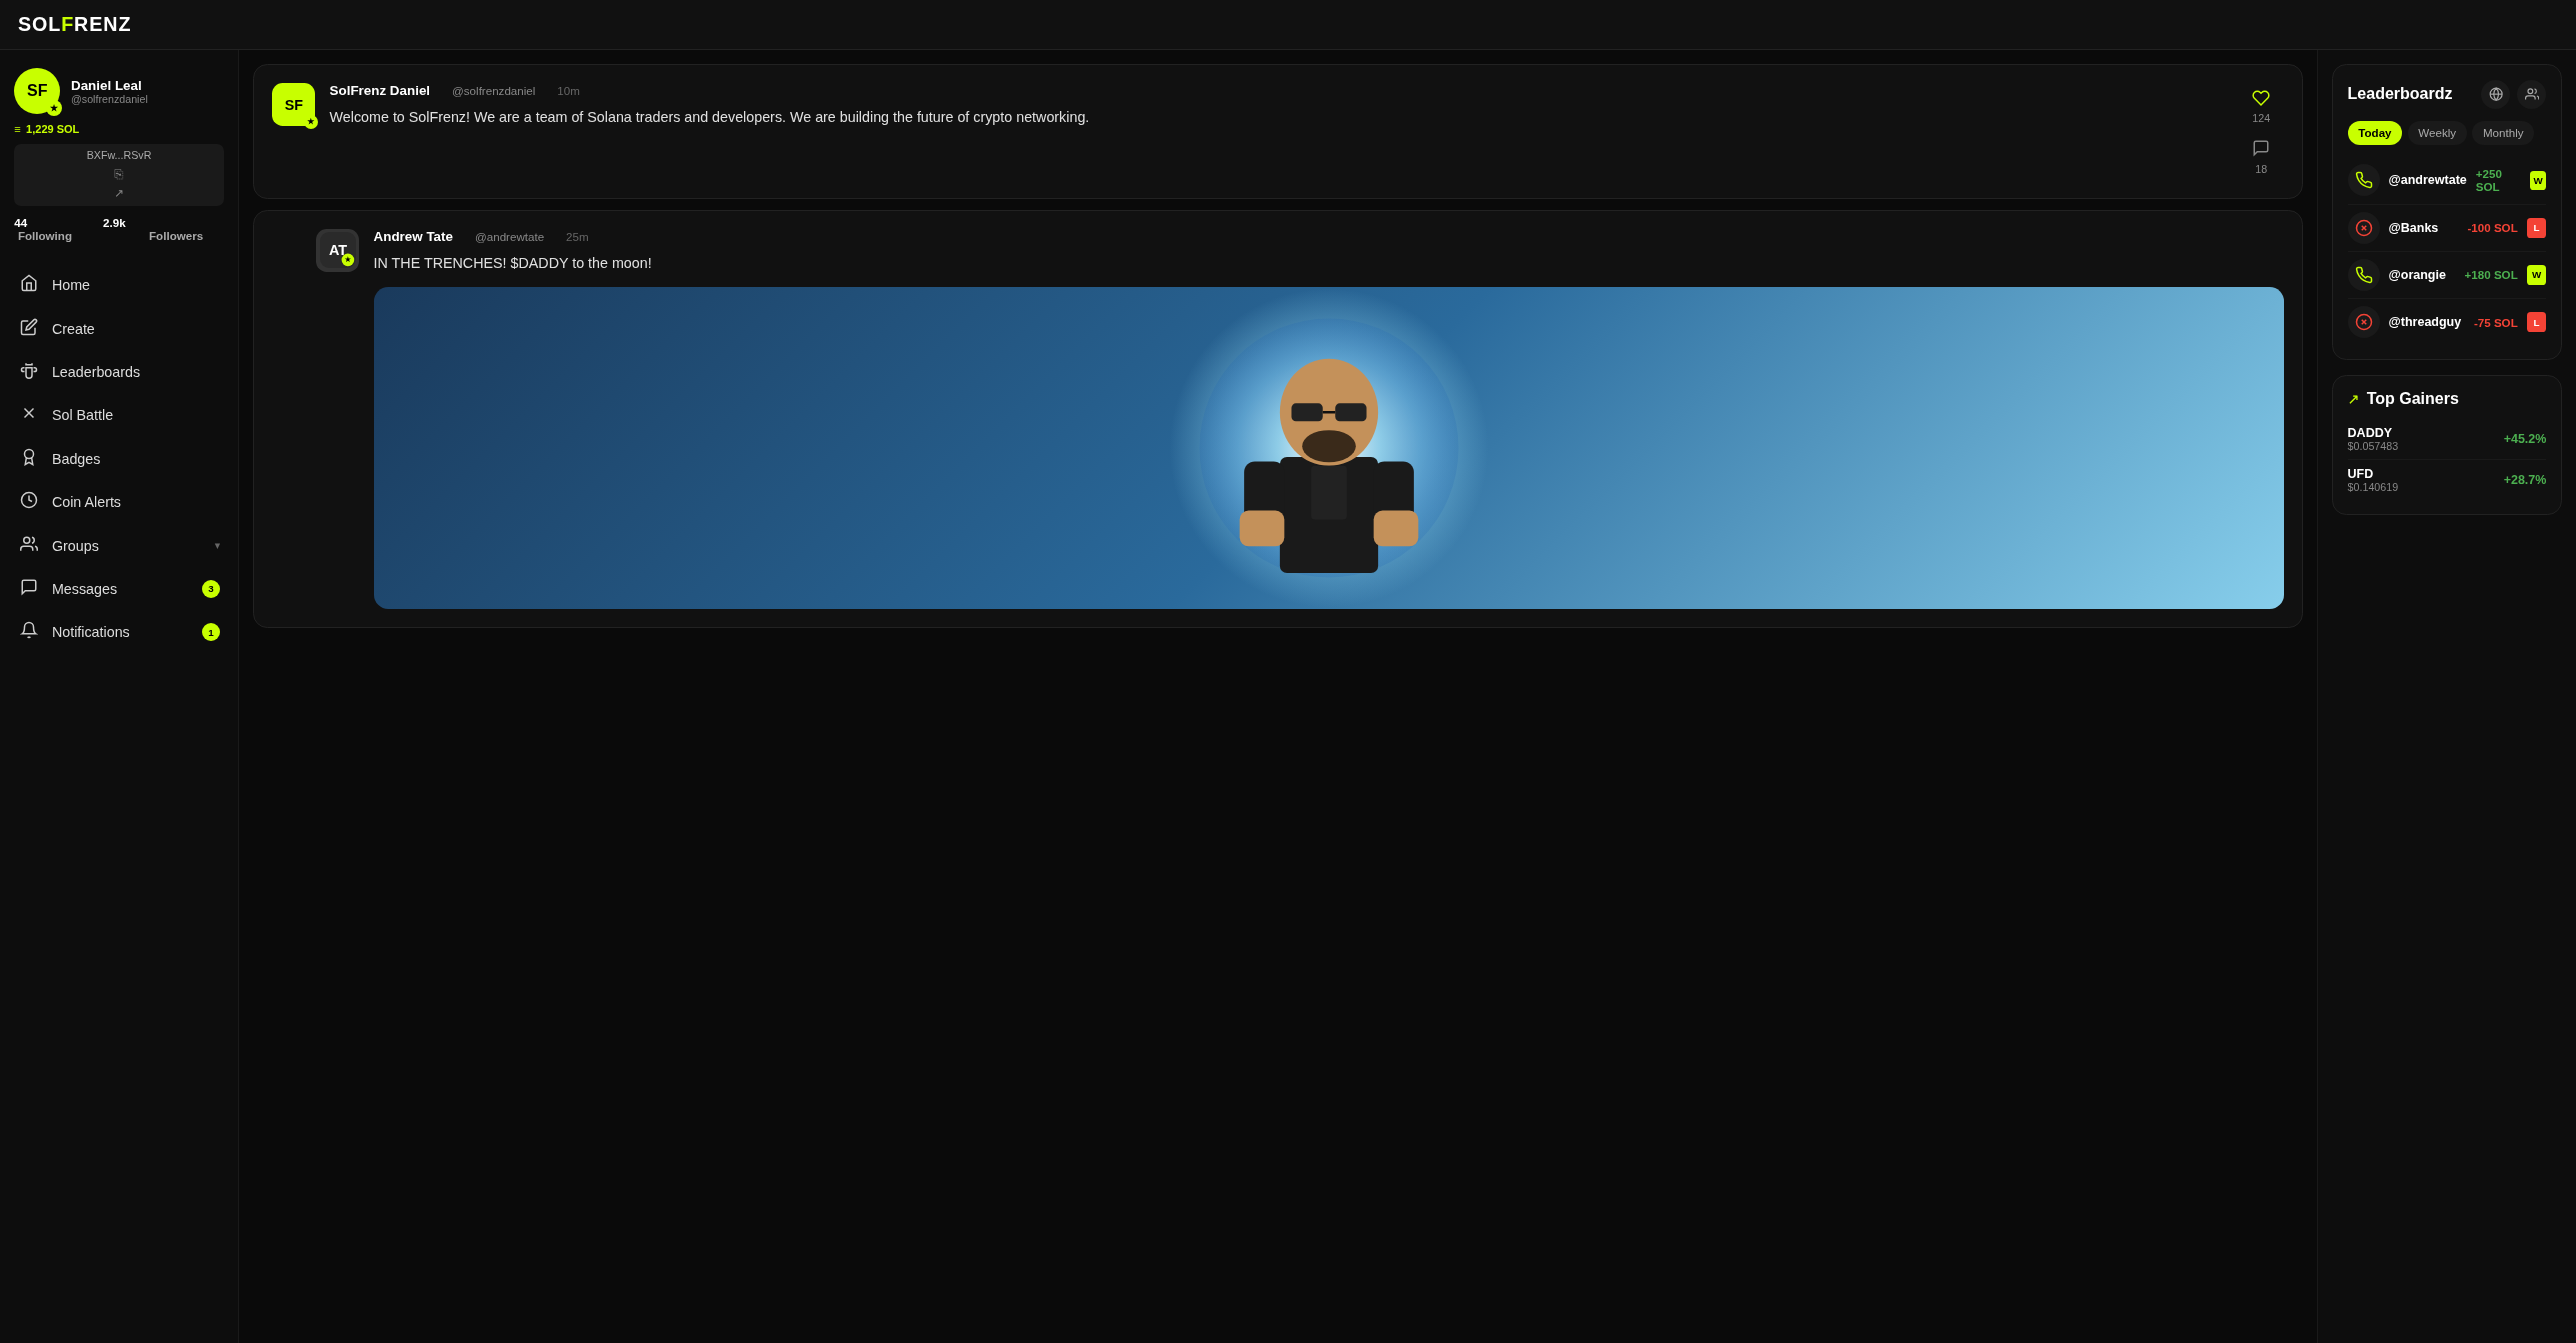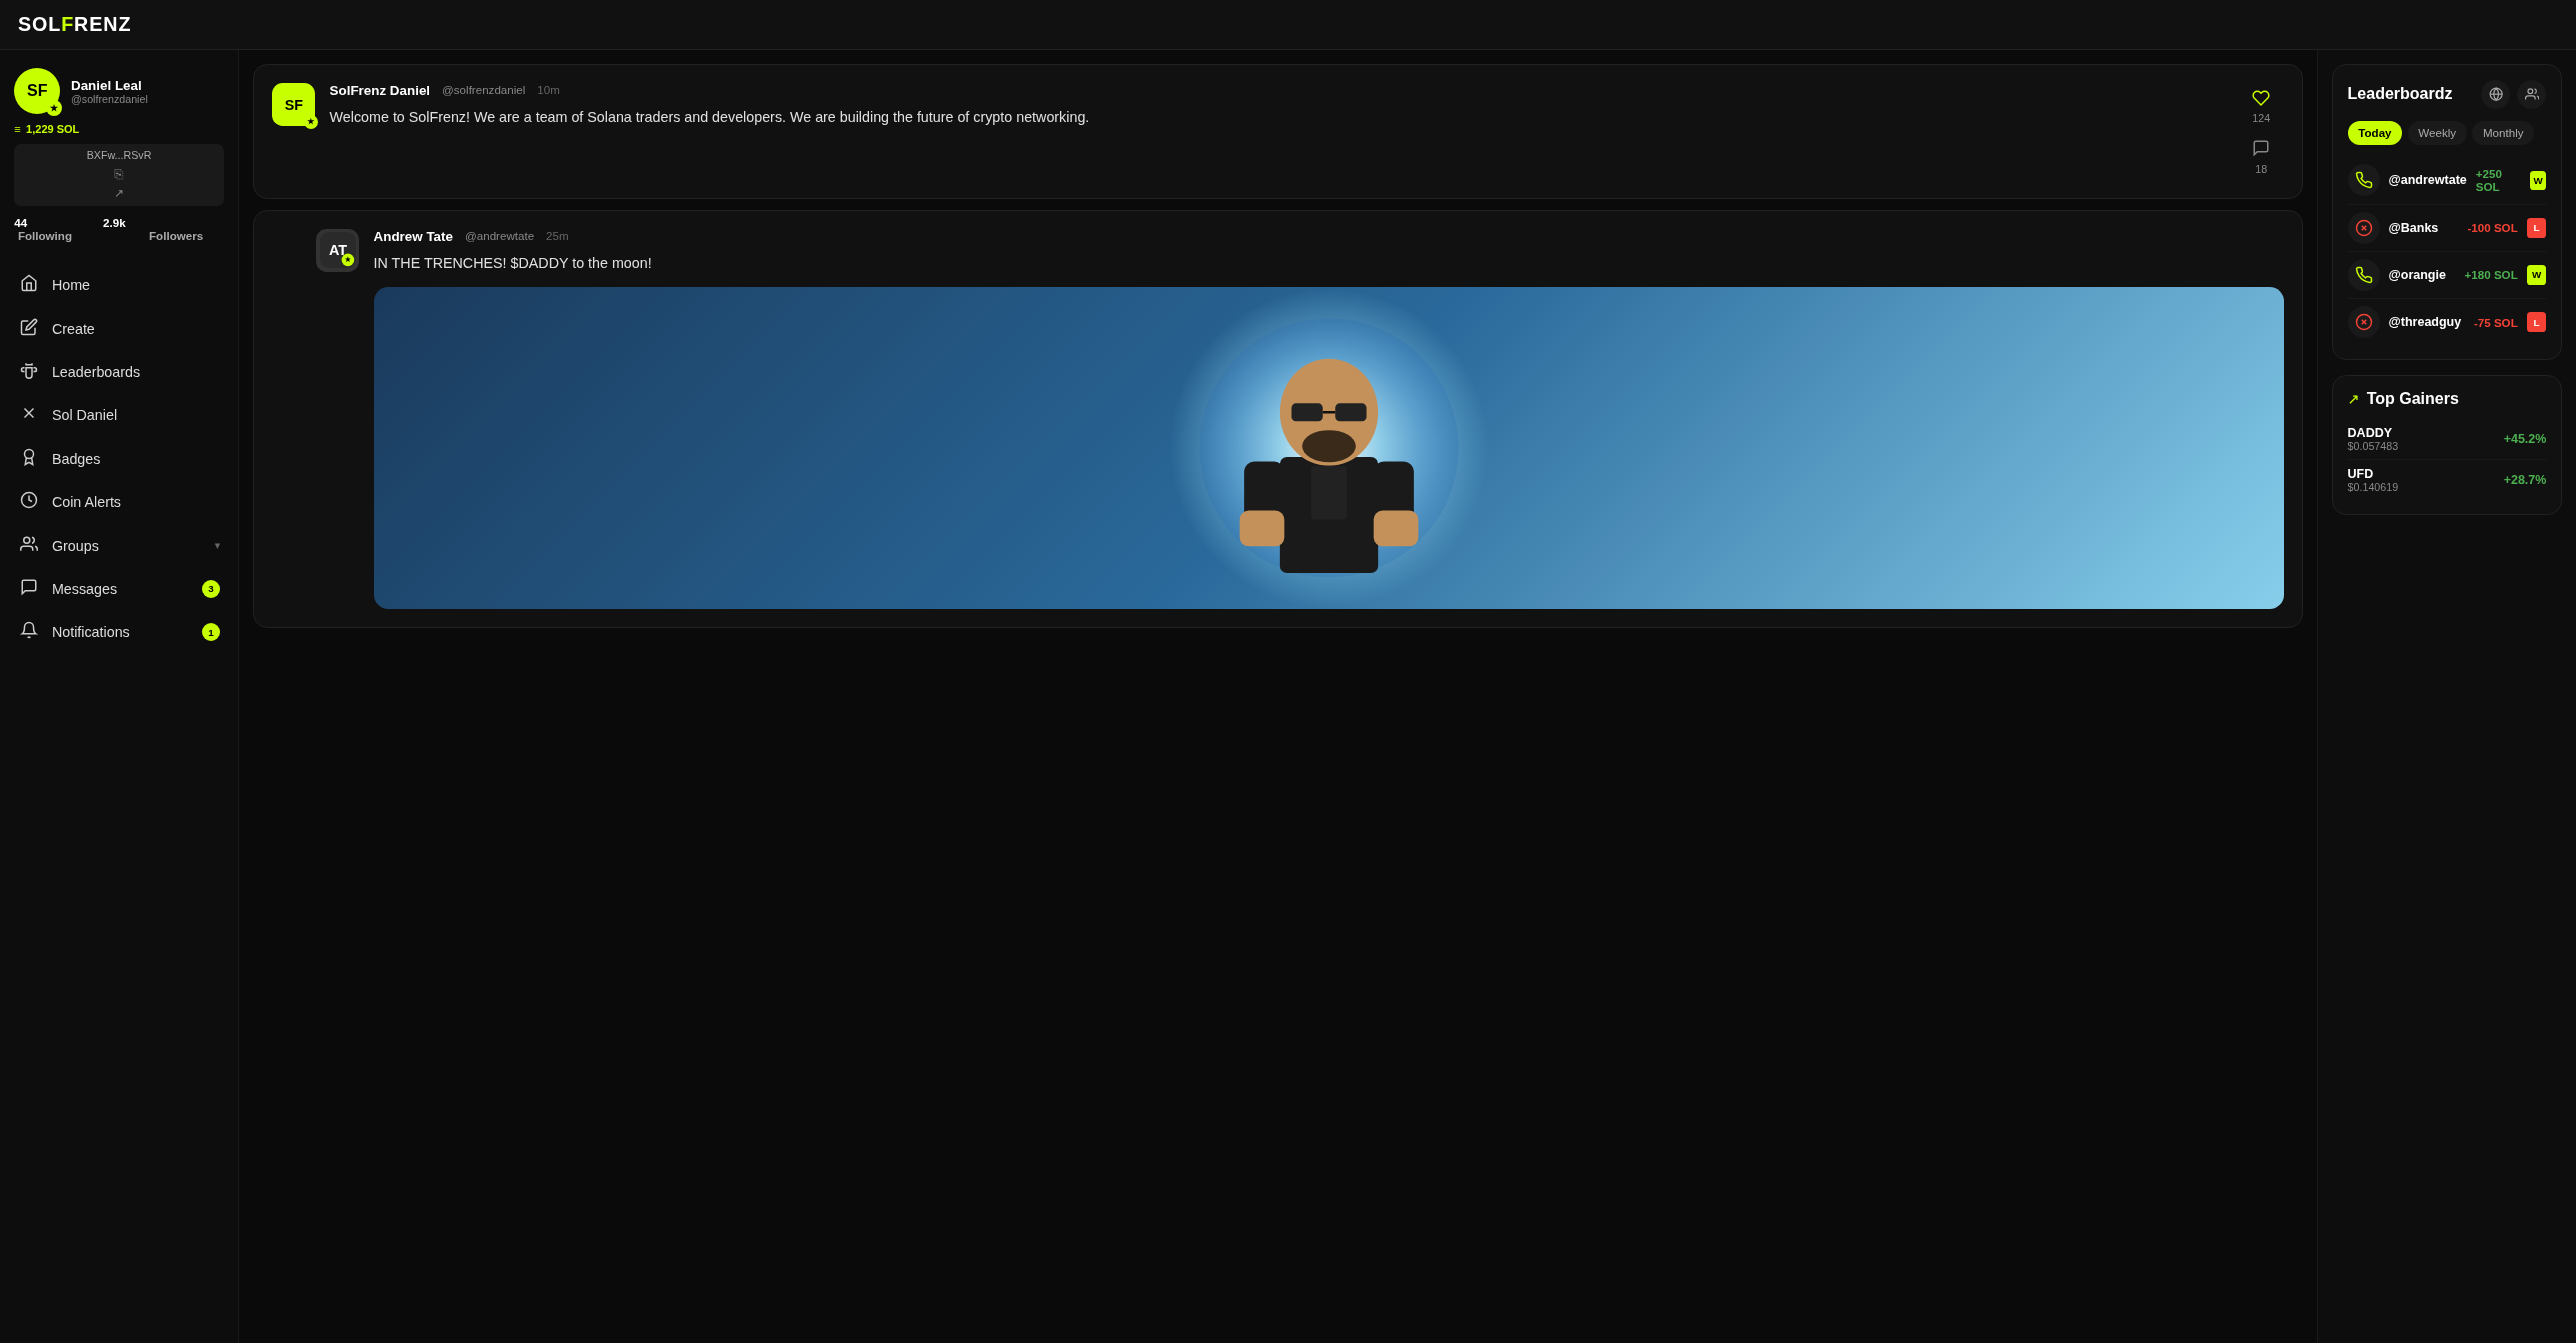--- a/index.html
+++ b/index.html
@@ -230,22 +230,22 @@
       overflow: hidden;
       display: flex;
       align-items: center;
       justify-content: center;
       font-size: 18px;
       margin-left: 44px;
     }
     .post-body { flex: 1; }
     .post-header {
       display: flex;
-      align-items: flex-start;
-      gap: 12px;
+      align-items: center;
+      gap: 22px;
       margin-bottom: 9px;
     }
     .post-name { font-weight: 700; font-size: 13.4px; }
     .post-handle { color: #888; font-size: 11.6px; }
     .post-time { color: #666; font-size: 11.6px; }
     .post-text { font-size: 14.3px; line-height: 1.5; color: #e0e0e0; }
     .post-actions {
       display: flex;
       flex-direction: column;
       align-items: center;
@@ -489,21 +489,21 @@
         </span>
         <span>Leaderboards</span>
       </div>
       <div class="nav-item">
         <span class="nav-icon">
           <svg width="18" height="18" viewBox="0 0 24 24" fill="none" stroke="currentColor" stroke-width="2">
               <line x1="18" y1="6" x2="6" y2="18"></line>
               <line x1="6" y1="6" x2="18" y2="18"></line>
             </svg>
         </span>
-        <span>Sol Daniel</span>
+        <span>Sol Battle</span>
       </div>
       <div class="nav-item">
         <span class="nav-icon">
           <svg width="18" height="18" viewBox="0 0 24 24" fill="none" stroke="currentColor" stroke-width="2">
               <circle cx="12" cy="8" r="6"></circle>
               <path d="M15.477 12.89L17 22l-5-3-5 3 1.523-9.11"></path>
             </svg>
         </span>
         <span>Badges</span>
       </div>

